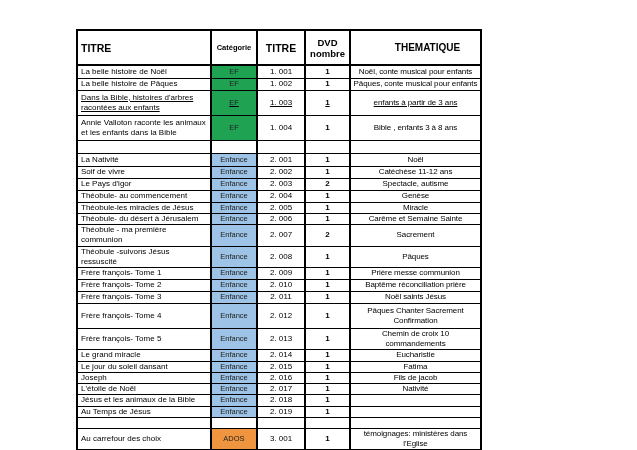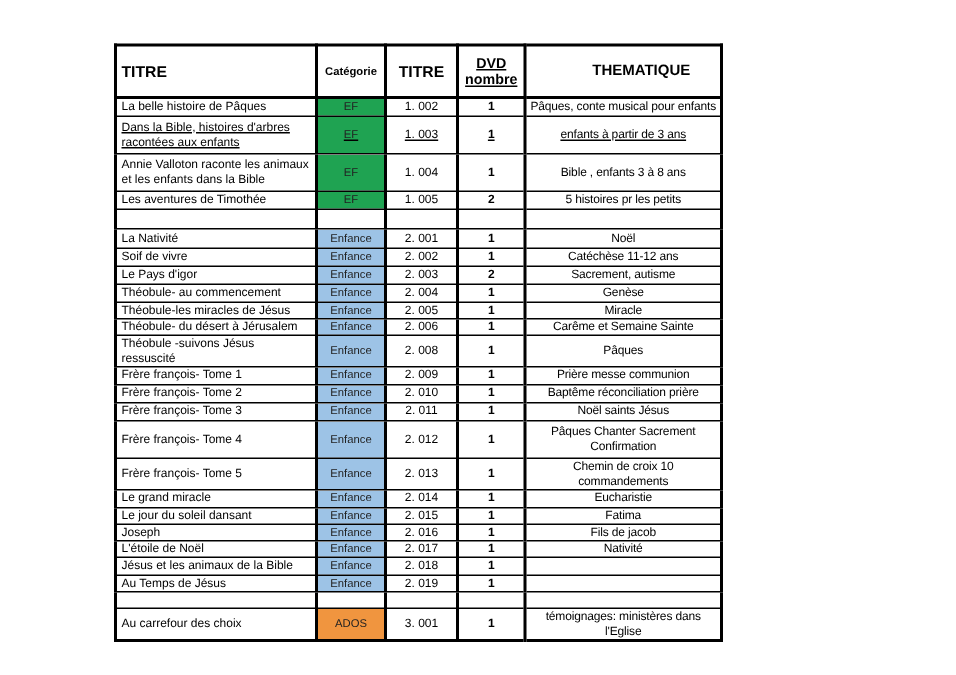--- a/index.html
+++ b/index.html
@@ -31,21 +31,21 @@
   }
   thead th{
     border-width:2px;
     background:#fff;
     font-weight:bold;
     padding:2px 3px;
   }
   th.h-titre{ text-align:left; font-size:10.5px; height:29px;}
   th.h-cat{ text-align:center; font-size:7.5px;}
   th.h-code{ text-align:center; font-size:10.5px;}
-  th.h-dvd{ text-align:center; font-size:9.5px; line-height:11px; padding:0;text-decoration:underline;}
+  th.h-dvd{ text-align:center; font-size:9.5px; line-height:11px; padding:0;}
   th.h-them{ text-align:center; font-size:10px;padding-left:27px;}
   td{
     font-size:8px;
     line-height:10px;
   }
   td.td-titre{ text-align:left; }
   td.td-cat{ text-align:center; font-size:7.5px; color:#222; padding:0 1px;}
   td.td-code{ text-align:center; }
   td.td-dvd{ text-align:center; font-weight:bold;}
   td.td-them{ text-align:center; letter-spacing:-0.1px; padding:0 2px;}
@@ -68,47 +68,47 @@
         <th class="h-cat">Catégorie</th>
         <th class="h-code">TITRE</th>
         <th class="h-dvd">
           <div>DVD</div>
           <div>nombre</div>
         </th>
         <th class="h-them">THEMATIQUE</th>
       </tr>
     </thead>
     <tbody id="tbody">
+        <tr style="height: 13px;">
+          <td class="td-titre">La belle histoire de Noël</td>
+          <td class="td-cat" style="background: rgb(31, 163, 82);">EF</td>
+          <td class="td-code">1. 001</td>
+          <td class="td-dvd">1</td>
+          <td class="td-them">Noël, conte musical pour enfants</td>
+        </tr>
         <tr style="height: 12px; margin-top: 20px;">
           <td class="td-titre">La belle histoire de Pâques</td>
           <td class="td-cat" style="background: rgb(31, 163, 82);">EF</td>
           <td class="td-code">1. 002</td>
           <td class="td-dvd">1</td>
           <td class="td-them">Pâques, conte musical pour enfants</td>
         </tr>
         <tr style="height: 25px; text-decoration: underline;">
           <td class="td-titre">Dans la Bible, histoires d'arbres racontées aux enfants</td>
           <td class="td-cat" style="background: rgb(31, 163, 82);">EF</td>
           <td class="td-code">1. 003</td>
           <td class="td-dvd">1</td>
           <td class="td-them">enfants à partir de 3 ans</td>
         </tr>
         <tr style="height: 25px;">
           <td class="td-titre">Annie Valloton raconte les animaux et les enfants dans la Bible</td>
           <td class="td-cat" style="background: rgb(31, 163, 82);">EF</td>
           <td class="td-code">1. 004</td>
           <td class="td-dvd">1</td>
           <td class="td-them">Bible , enfants 3 à 8 ans</td>
-        </tr>
-        <tr style="height: 12px;">
-          <td class="td-titre">Les aventures de Timothée</td>
-          <td class="td-cat" style="background: rgb(31, 163, 82);">EF</td>
-          <td class="td-code">1. 005</td>
-          <td class="td-dvd">2</td>
-          <td class="td-them">5 histoires pr les petits</td>
         </tr>
         <tr style="height: 13px;">
           <td class="td-titre"></td>
           <td class="td-cat"></td>
           <td class="td-code"></td>
           <td class="td-dvd"></td>
           <td class="td-them"></td>
         </tr>
         <tr style="height: 13px;">
           <td class="td-titre">La Nativité</td>
@@ -122,21 +122,21 @@
           <td class="td-cat" style="background: rgb(157, 195, 230);">Enfance</td>
           <td class="td-code">2. 002</td>
           <td class="td-dvd">1</td>
           <td class="td-them">Catéchèse 11-12 ans</td>
         </tr>
         <tr style="height: 12px;">
           <td class="td-titre">Le Pays d'igor</td>
           <td class="td-cat" style="background: rgb(157, 195, 230);">Enfance</td>
           <td class="td-code">2. 003</td>
           <td class="td-dvd">2</td>
-          <td class="td-them">Sacrement, autisme</td>
+          <td class="td-them">Spectacle, autisme</td>
         </tr>
         <tr style="height: 12px;">
           <td class="td-titre">Théobule- au commencement</td>
           <td class="td-cat" style="background: rgb(157, 195, 230);">Enfance</td>
           <td class="td-code">2. 004</td>
           <td class="td-dvd">1</td>
           <td class="td-them">Genèse</td>
         </tr>
         <tr style="height: 11px;">
           <td class="td-titre">Théobule-les miracles de Jésus</td>
@@ -144,20 +144,27 @@
           <td class="td-code">2. 005</td>
           <td class="td-dvd">1</td>
           <td class="td-them">Miracle</td>
         </tr>
         <tr style="height: 11px;">
           <td class="td-titre">Théobule- du désert à Jérusalem</td>
           <td class="td-cat" style="background: rgb(157, 195, 230);">Enfance</td>
           <td class="td-code">2. 006</td>
           <td class="td-dvd">1</td>
           <td class="td-them">Carême et Semaine Sainte</td>
+        </tr>
+        <tr style="height: 22px;">
+          <td class="td-titre">Théobule - ma première communion</td>
+          <td class="td-cat" style="background: rgb(157, 195, 230);">Enfance</td>
+          <td class="td-code">2. 007</td>
+          <td class="td-dvd">2</td>
+          <td class="td-them">Sacrement</td>
         </tr>
         <tr style="height: 12px;">
           <td class="td-titre">Théobule -suivons Jésus ressuscité</td>
           <td class="td-cat" style="background: rgb(157, 195, 230);">Enfance</td>
           <td class="td-code">2. 008</td>
           <td class="td-dvd">1</td>
           <td class="td-them">Pâques</td>
         </tr>
         <tr style="height: 12px;">
           <td class="td-titre">Frère françois- Tome 1</td>

